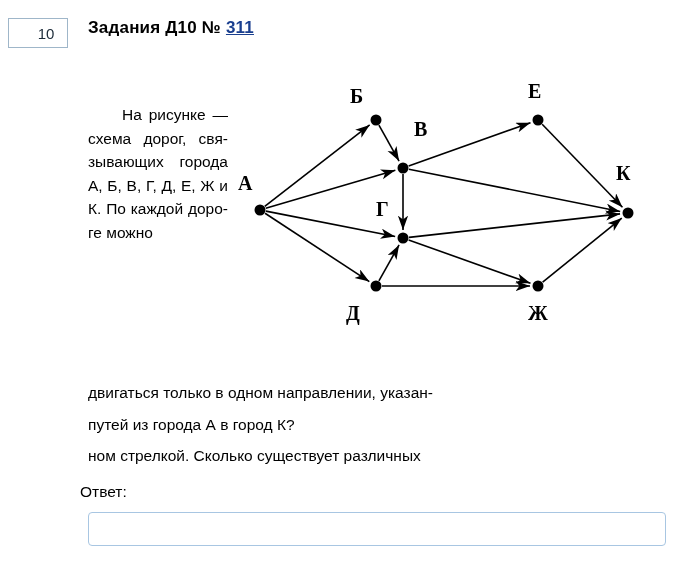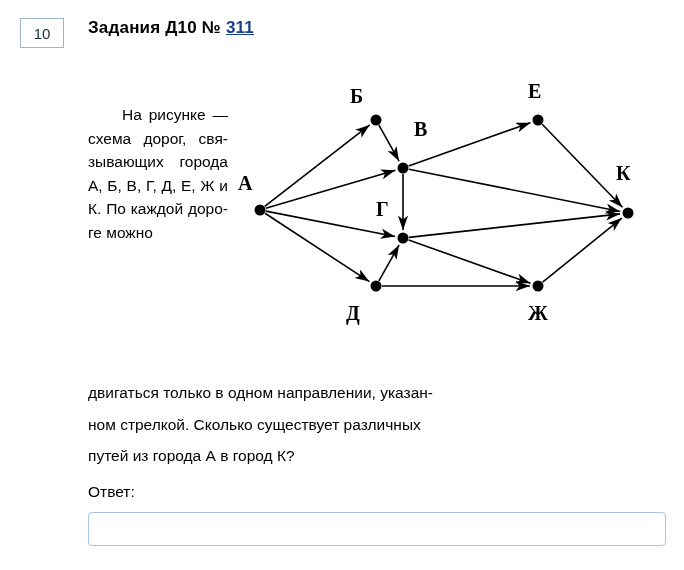--- a/index.html
+++ b/index.html
@@ -14,31 +14,32 @@
     color: #000000;
     overflow: hidden;
   }
   .page {
     position: relative;
     width: 684px;
     height: 570px;
   }
   .task-number {
     position: absolute;
-    left: 20px;
+    left: 8px;
     top: 18px;
     width: 42px;
     height: 28px;
     border: 1px solid #9fb6c9;
     background: #ffffff;
     color: #1b2a38;
     font-size: 15px;
     display: flex;
     align-items: center;
     justify-content: center;
+    padding-left: 16px;
   }
   .title {
     position: absolute;
     left: 88px;
     top: 18px;
     font-size: 17px;
     font-weight: bold;
     letter-spacing: 0.2px;
   }
   .title .link {
@@ -74,21 +75,21 @@
   }
   .figure {
     position: absolute;
     left: 228px;
     top: 58px;
     width: 440px;
     height: 290px;
   }
   .answer-label {
     position: absolute;
-    left: 88px;
+    left: 80px;
     top: 483px;
     font-size: 15.5px;
   }
   .answer-box {
     position: absolute;
     left: 88px;
     top: 512px;
     width: 578px;
     height: 34px;
     border: 1px solid #a8c6e2;
@@ -111,22 +112,22 @@
   <div class="task-number">10</div>
 
   <div class="title">
     <span>Задания Д10 № </span><a class="link" href="#">311</a>
   </div>
 
   <div class="body-text">На ри­сун­ке — схема дорог, свя­зы­ва­ю­щих города А, Б, В, Г, Д, Е, Ж и К. По каж­дой до­ро­ге можно</div>
 
   <div class="body-text-2">
     <span>двигаться только в одном направлении, указан-</span>
+    <span>путей из города А в город К?</span>
     <span>ном стрелкой. Сколько существует различных</span>
-    <span>путей из города А в город К?</span>
   </div>
 
   <div class="figure">
     <svg width="440" height="290" viewBox="0 0 440 290" xmlns="http://www.w3.org/2000/svg">
       <defs>
         <marker id="arrow" markerWidth="10" markerHeight="10" refX="9" refY="3.2" orient="auto" markerUnits="strokeWidth">
           <path d="M0,0 L9,3.2 L0,6.4 L2.4,3.2 z" fill="#000000"></path>
         </marker>
       </defs>
 

